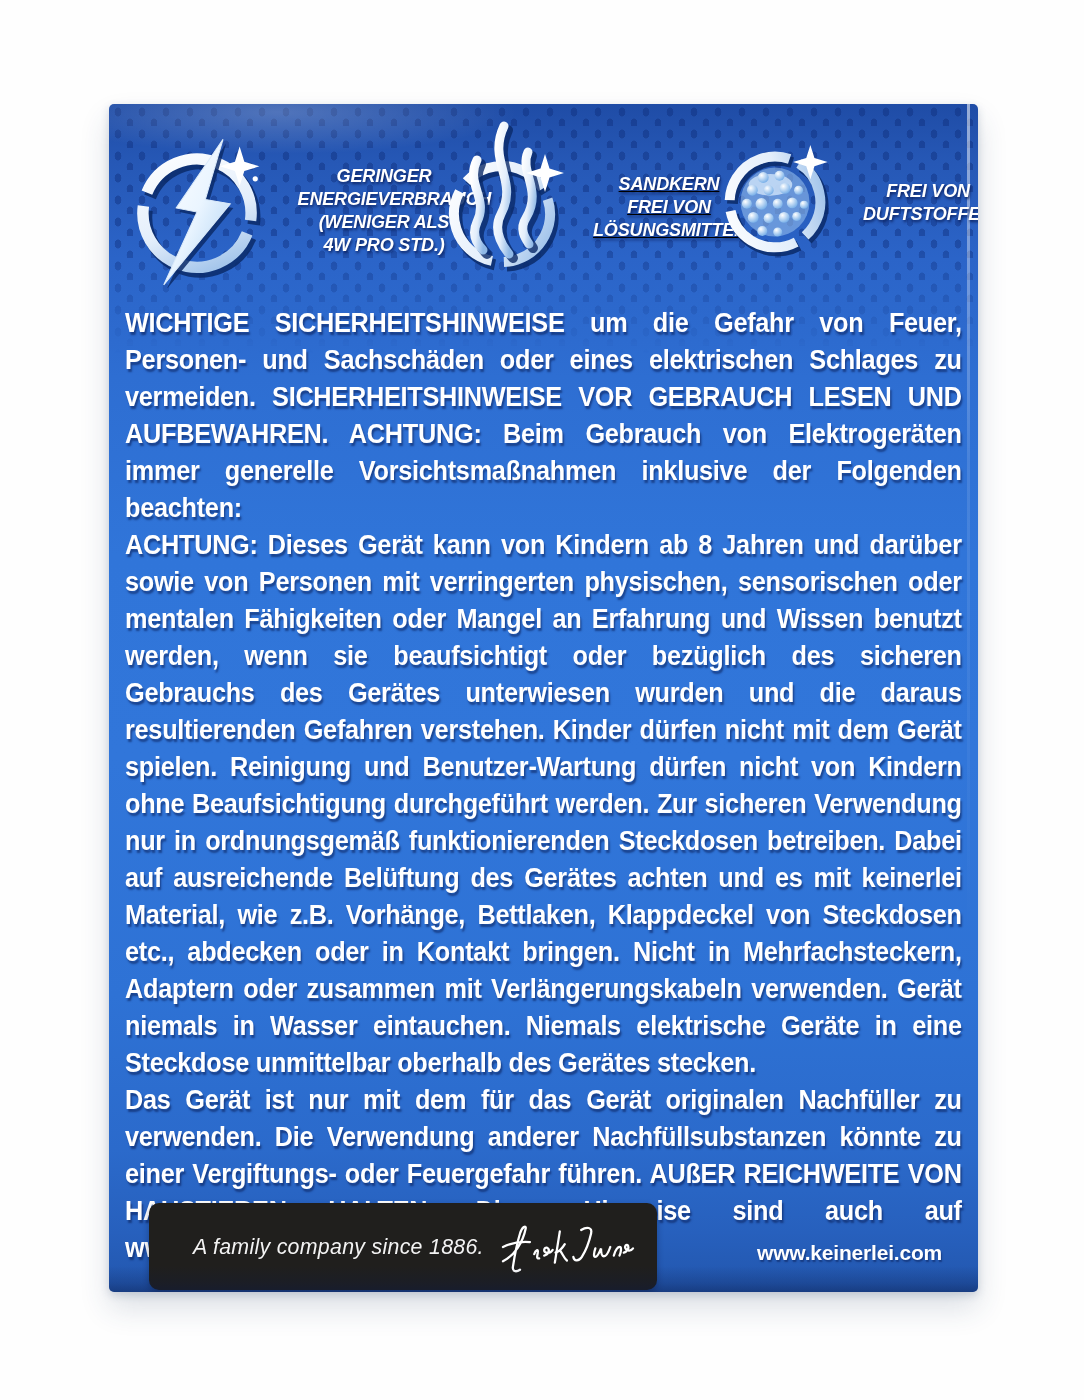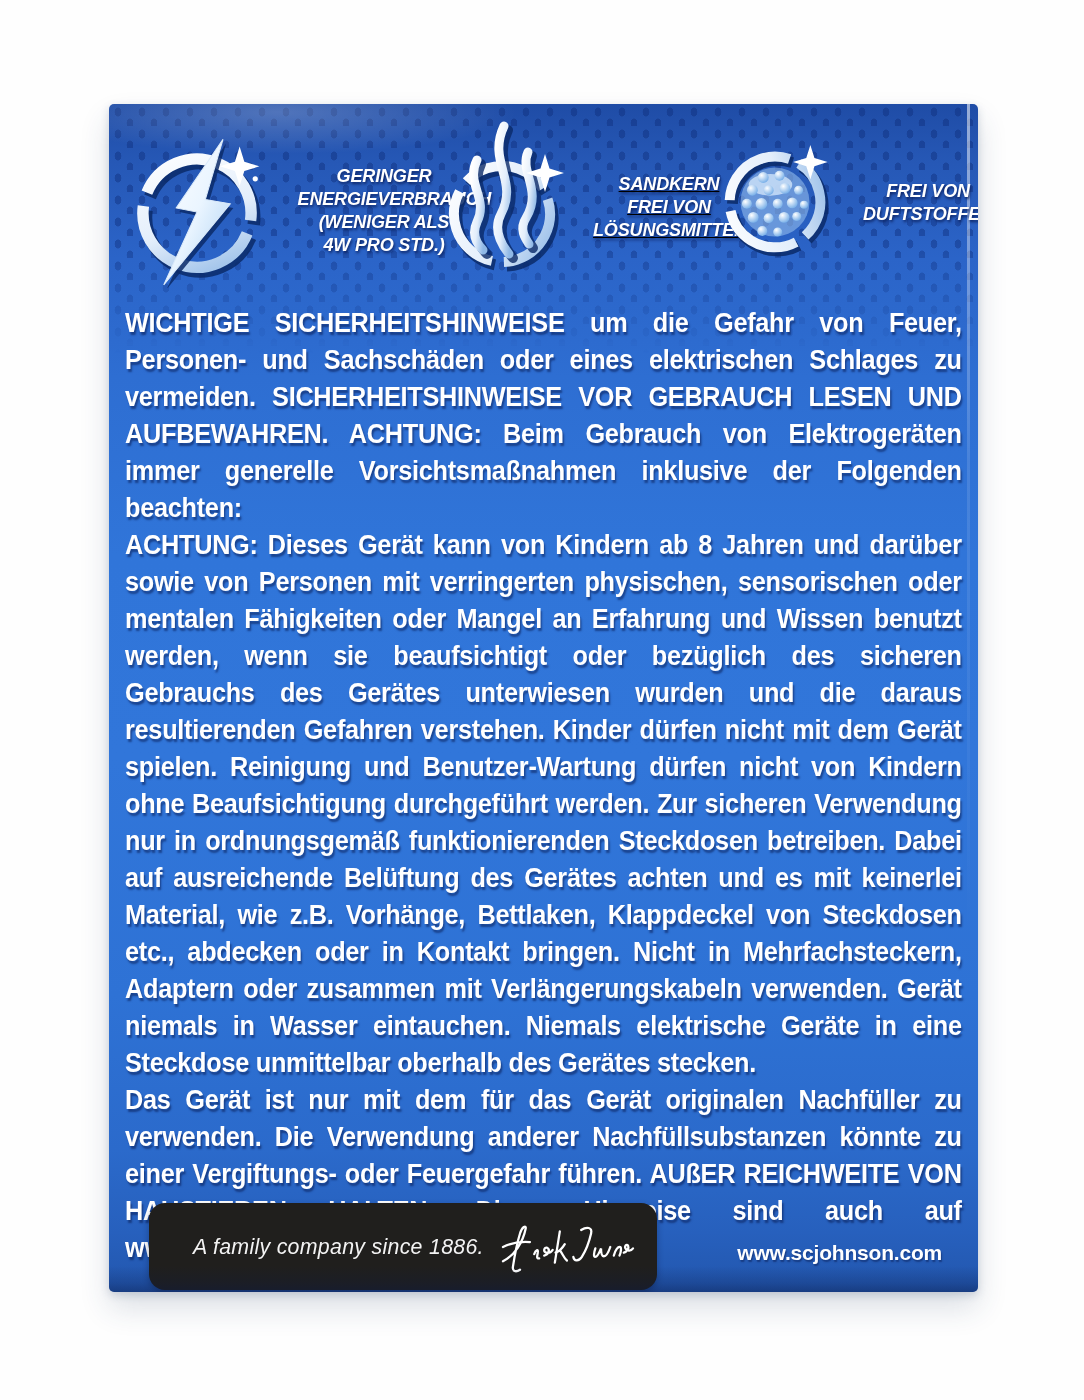--- a/index.html
+++ b/index.html
@@ -62,21 +62,21 @@
     position:absolute;left:16px;top:201px;width:893px;
     transform:scaleX(.937);transform-origin:0 0;
     color:#fff;font-weight:bold;font-size:27px;line-height:37px;
     letter-spacing:-0.3px;text-align:justify;
     text-shadow:1.5px 2.5px 2px rgba(8,25,80,.55);
   }
   .safety p{margin:0;}
   
   .pill{
     position:absolute;left:40px;top:1099px;width:508px;height:87px;
-    background:#201f1d;border-radius:16px;
+    background:#201f1d;border-radius:10px;
     box-shadow:0 3px 6px rgba(10,20,50,.35);
     display:flex;align-items:center;box-sizing:border-box;
     padding:0 22px 0 44px;
   }
   .family-line{
     color:#f3f3f3;font-style:italic;font-size:22px;letter-spacing:.3px;
     white-space:nowrap;transform:scaleX(.97);transform-origin:0 50%;
   }
   .signature{margin-left:auto;}
   .website{
@@ -193,16 +193,16 @@
         <path d="M94,18 l-7,44"></path>
         <path d="M88,48 c6,-2 10,-7 13,-12 M95,46 c3,4 5,10 9,13"></path>
         <path d="M124,16 c8,-5 16,-4 14,5 c-3,13 -8,25 -13,33 c-4,6 -11,7 -12,0"></path>
         <path d="M144,42 c-2,6 -3,12 0,12 c3,0 6,-7 8,-12 c0,5 0,11 4,11 c4,0 7,-7 9,-13"></path>
         <path d="M170,52 c2,-8 6,-13 9,-12 c2,1 1,8 -1,12"></path>
         <path d="M184,48 c4,-1 8,-6 6,-10 c-2,-3 -6,1 -3,5 c2,3 7,3 10,-1"></path>
       </g>
     </svg>
   </div>
 
-  <div class="website">www.scjohnson.com</div>
+  <div class="website">www.keinerlei.com</div>
 
   <div class="bottom-fold"></div>
 </div>
 
 </body></html>

